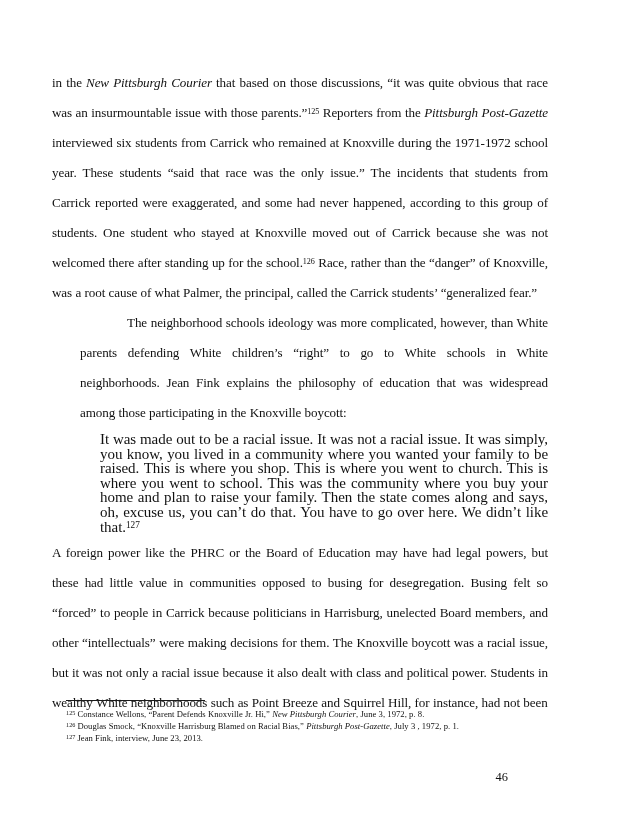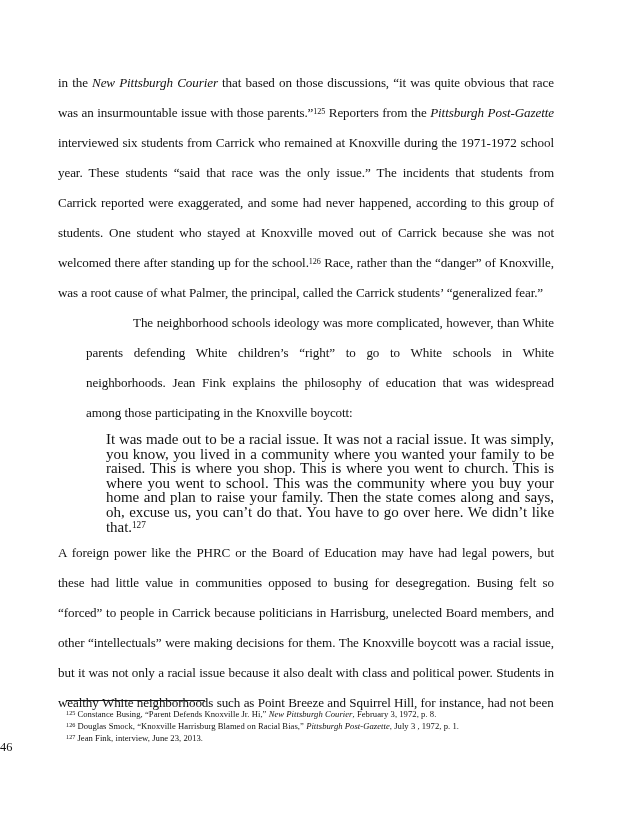--- a/index.html
+++ b/index.html
@@ -15,21 +15,21 @@
   .page {
     position: relative;
     width: 638px;
     height: 825px;
     background: #ffffff;
     overflow: hidden;
     box-sizing: border-box;
   }
   .content {
     position: absolute;
-    left: 58px;
+    left: 52px;
     top: 68px;
     width: 496px;
   }
   .para {
     font-size: 13.1px;
     line-height: 30px;
     text-align: justify;
     margin: 0;
     letter-spacing: -0.1px;
     word-spacing: 0.2px;
@@ -79,23 +79,23 @@
     white-space: nowrap;
   }
   .fn-line sup {
     font-size: 0.72em;
     vertical-align: 0.40em;
     margin-right: 2px;
   }
   .page-number {
     position: absolute;
     left: 0;
-    top: 740px;
+    top: 770px;
     width: 508px;
-    text-align: left;
+    text-align: right;
     font-size: 12.4px;
     line-height: 14px;
   }
 </style>
 </head>
 <body>
 
 <div class="page">
 
   <div class="content">
@@ -106,21 +106,21 @@
 
     <blockquote class="blockquote"><span>It was made out to be a racial issue.  It was not a racial issue.  It was simply, you know, you lived in a community where you wanted your family to be raised.  This is where you shop.  This is where you went to church.  This is where you went to school.  This was the community where you buy your home and plan to raise your family.  Then the state comes along and says, oh, excuse us, you can’t do that.  You have to go over here.  We didn’t like that.</span><sup>127</sup></blockquote>
 
     <p class="para noindent">A foreign power like the PHRC or the Board of Education may have had legal powers, but these had little value in communities opposed to busing for desegregation.  Busing felt so “forced” to people in Carrick because politicians in Harrisburg, unelected Board members, and other “intellectuals” were making decisions for them.  The Knoxville boycott was a racial issue, but it was not only a racial issue because it also dealt with class and political power.  Students in wealthy White neighborhoods such as Point Breeze and Squirrel Hill, for instance, had not been</p>
 
   </div>
 
   <div class="footnotes">
     <div class="fn-rule"></div>
     <div>
-        <p class="fn-line"><sup>125</sup><span>Constance Busing, “Parent Defends Knoxville Jr. Hi,” </span><i>New Pittsburgh Courier</i><span>, February 3, 1972, p. 8.</span></p>
+        <p class="fn-line"><sup>125</sup><span>Constance Wellons, “Parent Defends Knoxville Jr. Hi,” </span><i>New Pittsburgh Courier</i><span>, June 3, 1972, p. 8.</span></p>
         <p class="fn-line"><sup>126</sup><span>Douglas Smock, “Knoxville Harrisburg Blamed on Racial Bias,” </span><i>Pittsburgh Post-Gazette</i><span>, July 3 , 1972, p. 1.</span></p>
         <p class="fn-line"><sup>127</sup><span>Jean Fink, interview, June 23, 2013.</span></p>
       </div>
   </div>
 
   <div class="page-number">46</div>
 
 </div>
 
 </body></html>

